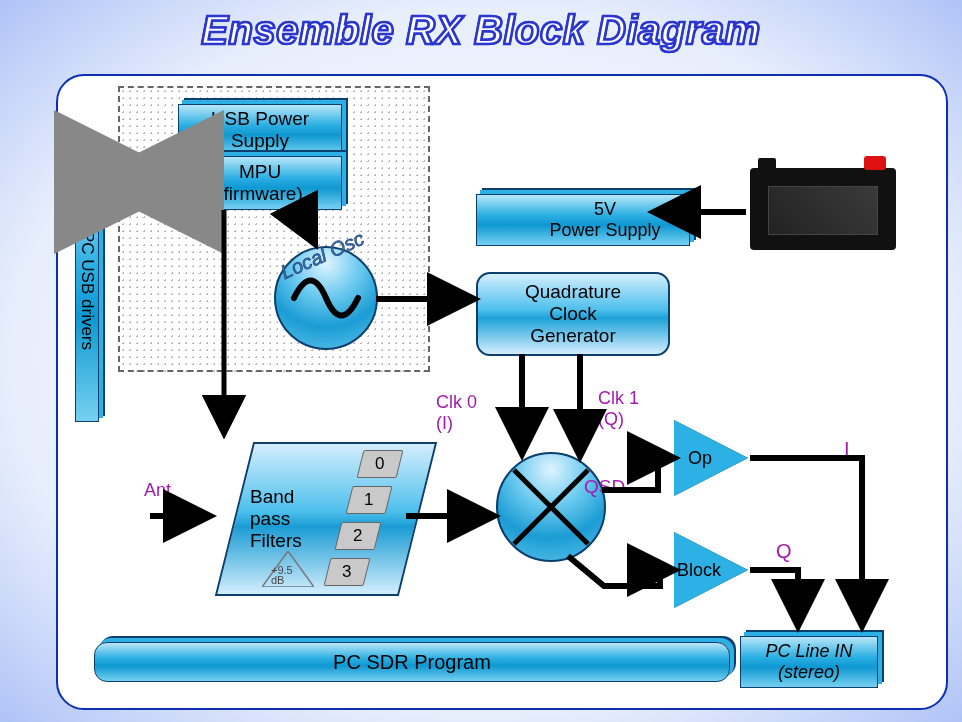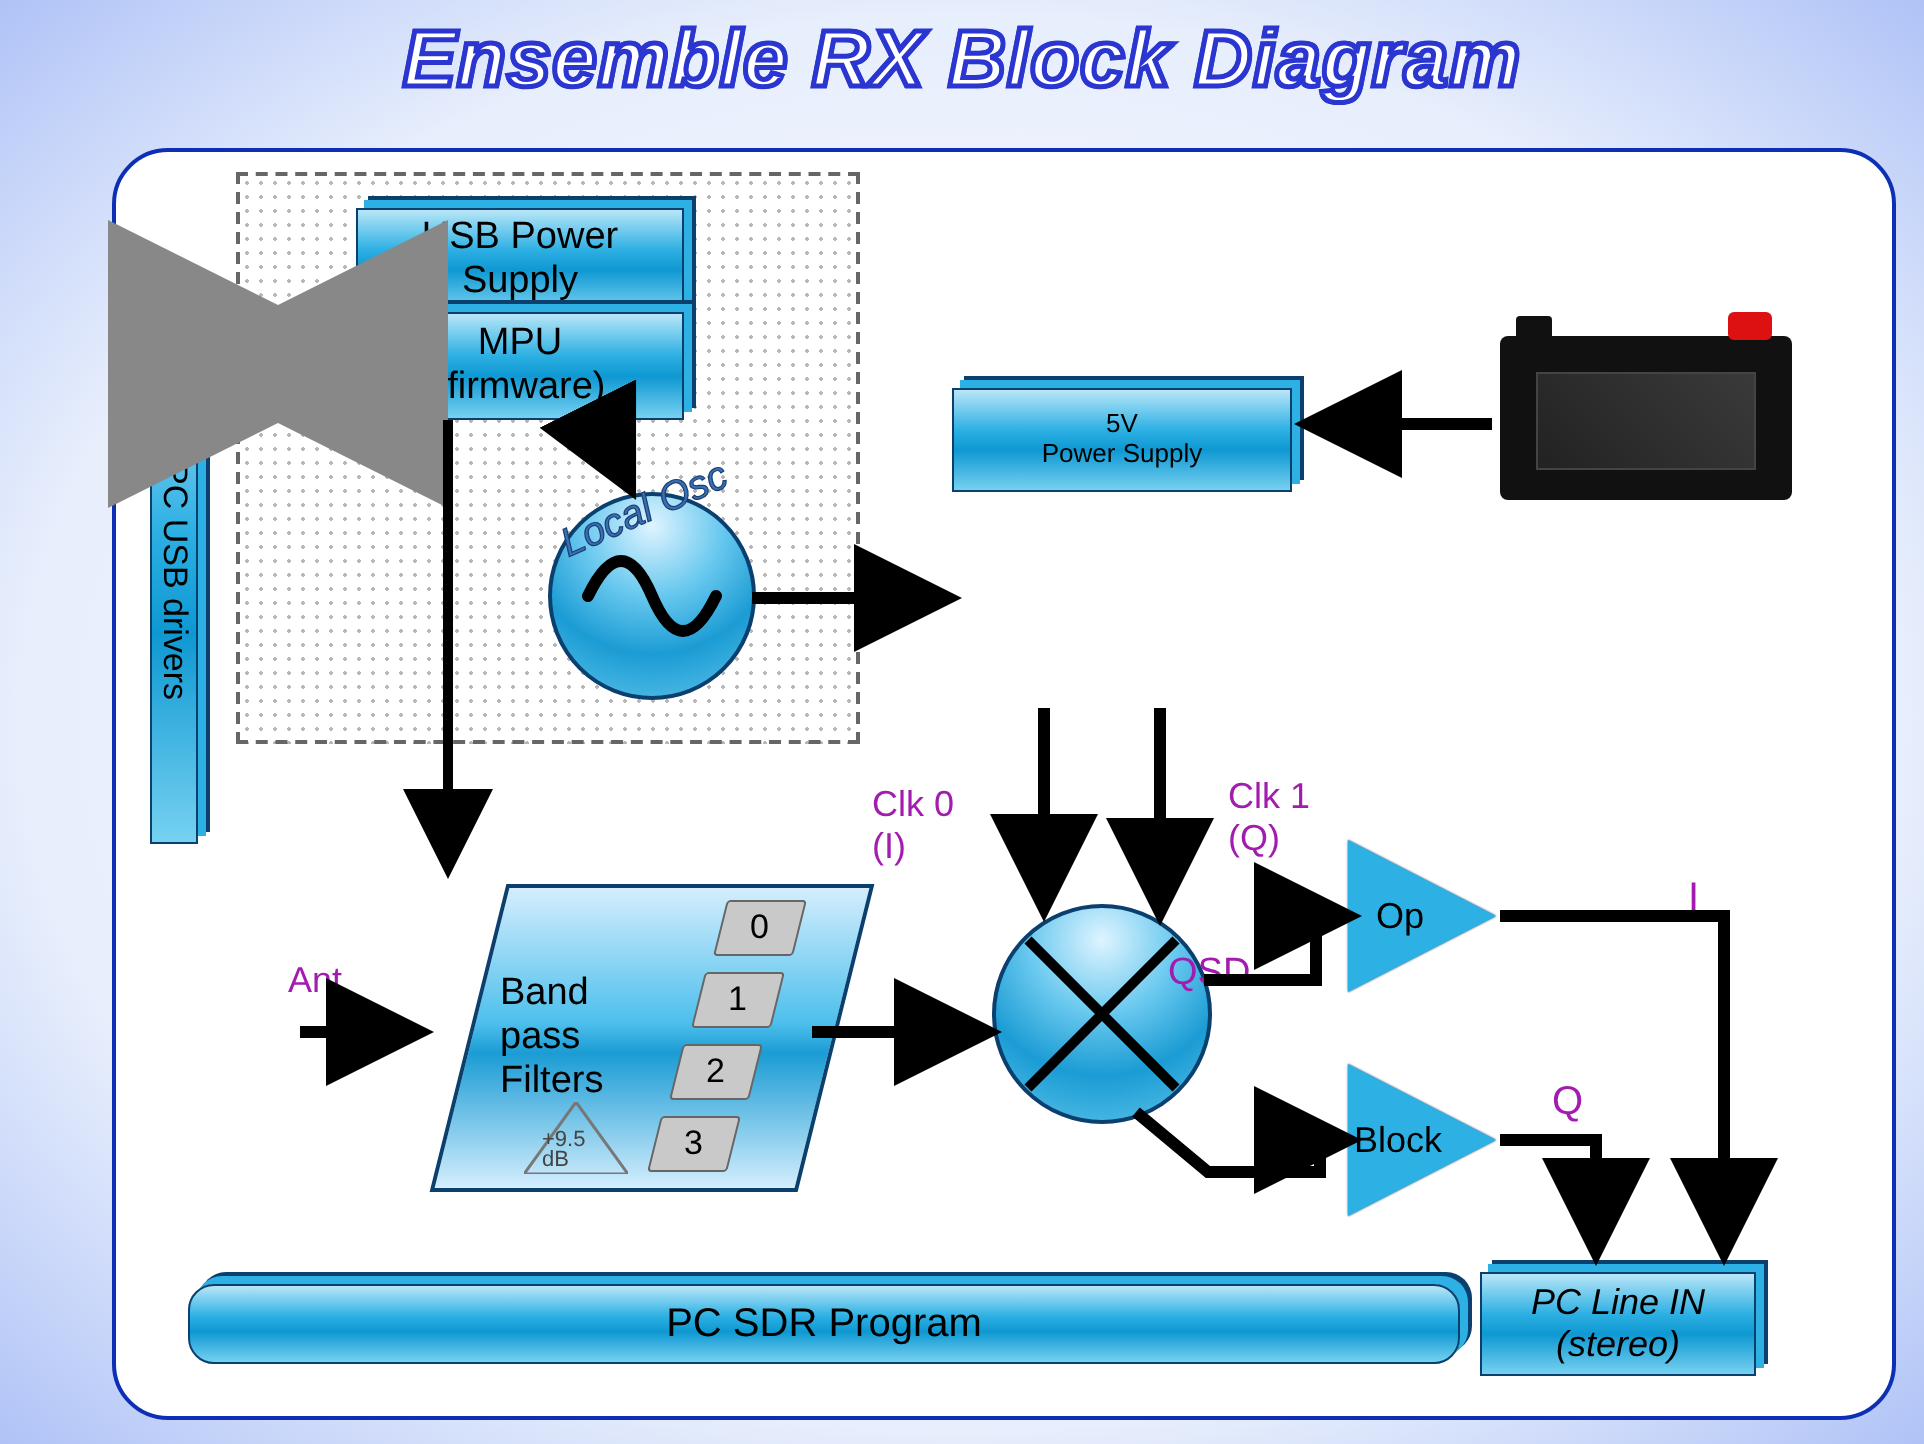--- a/index.html
+++ b/index.html
@@ -213,33 +213,38 @@
 (firmware)</div>
   </div>
 
   <div class="abs circle" style="left:216px; top:170px; width:100px; height:100px;">
     <svg width="70" height="50" viewBox="0 0 70 50">
       <path d="M3 25 Q 20 -10 35 25 Q 50 60 67 25" stroke="#000" stroke-width="6" fill="none" stroke-linecap="round"></path>
     </svg>
   </div>
   <div class="abs osc-label" style="left:220px; top:168px;">Local Osc</div>
 
-  <div class="abs block3d" style="left:418px; top:118px; width:168px; height:50px; font-size:13px;">
+  <div class="abs block3d" style="left:418px; top:118px; width:168px; height:50px; font-size:18px;padding-left:44px;">
     <div class="txt" style="white-space:pre;">5V
 Power Supply</div>
   </div>
 
   <div class="battery" style="left:692px; top:92px; width:146px; height:82px;">
     <div class="sticker"></div>
   </div>
 
+  <div class="abs flat" style="left:418px; top:196px; width:190px; height:80px; font-size:19px;">
+    <div class="txt" style="white-space:pre;">Quadrature
+Clock
+Generator</div>
+  </div>
 
   <div class="abs plain" style="left:378px; top:316px; white-space:pre;">Clk 0
 (I)</div>
-  <div class="abs plain" style="left:540px; top:312px; white-space:pre;margin-left:16px;">Clk 1
+  <div class="abs plain" style="left:540px; top:312px; white-space:pre;">Clk 1
 (Q)</div>
 
   <div class="abs plain" style="left:86px; top:404px;">Ant</div>
 
   <div class="abs bpf" style="left:176px; top:366px; width:180px; height:150px;">
     <div class="bpf-inner" style="white-space:pre;">Band
 pass
 Filters</div>
   </div>
 

